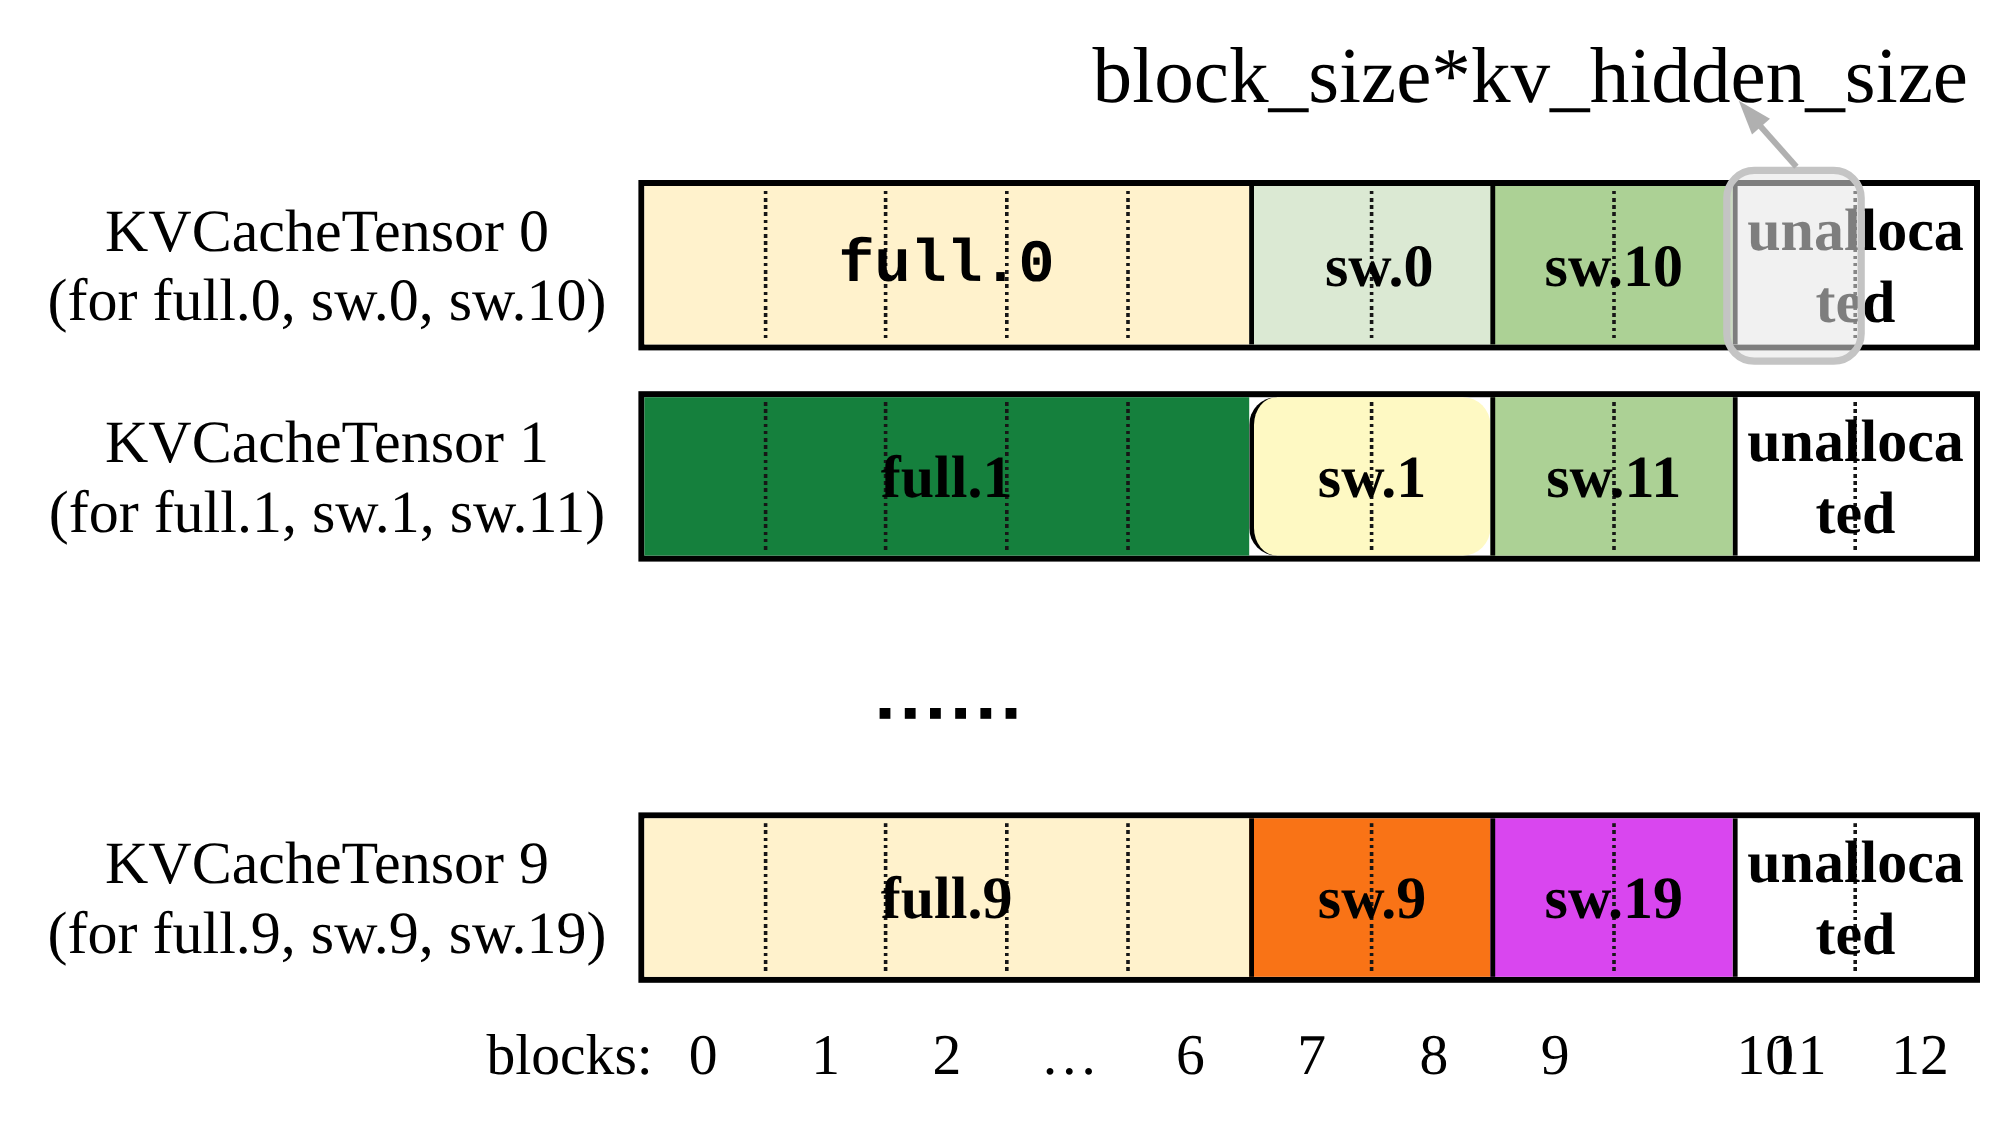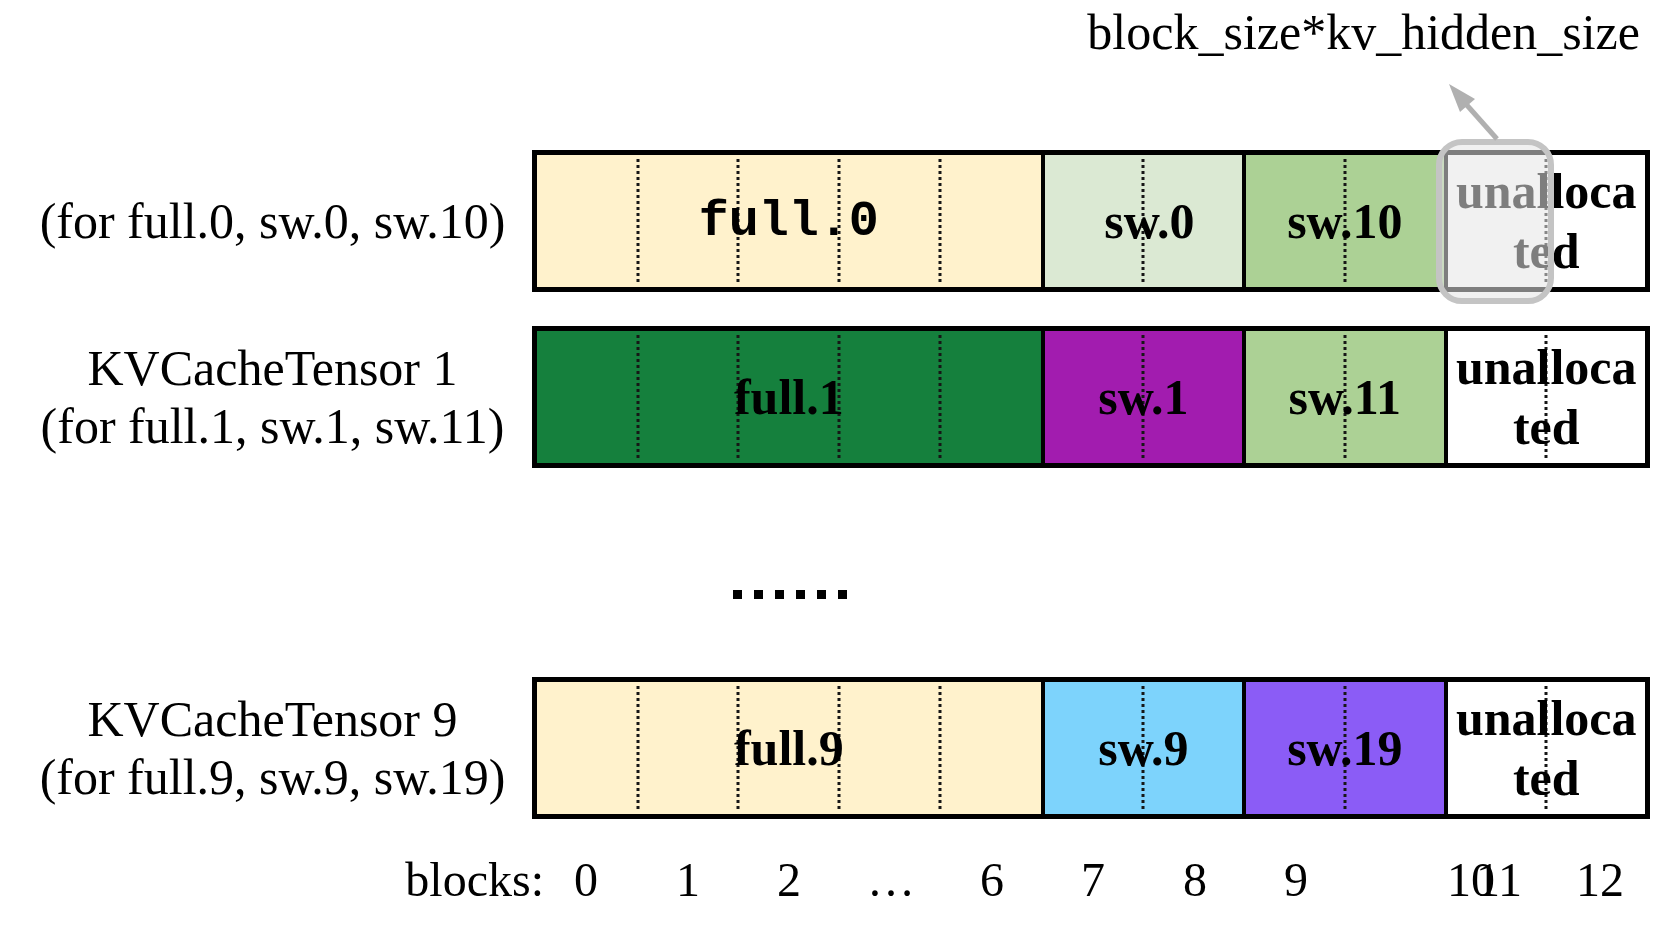--- a/index.html
+++ b/index.html
@@ -2,22 +2,22 @@
 <html><head>
 <meta charset="utf-8">
 <style>
   html,body { margin:0; padding:0; background:#ffffff; }
   .canvas {
     position:relative; width:1676px; height:938px; background:#ffffff;
     font-family:"Liberation Serif","DejaVu Serif",serif; color:#000;
     overflow:hidden;
   }
   .annotation {
-    position:absolute; top:4px; right:36px;
-    font-size:50px; line-height:56px; white-space:nowrap; z-index:7;
+    position:absolute; top:36px; right:36px;
+    font-size:66px; line-height:56px; white-space:nowrap; z-index:7;
   }
   .arrow-svg { position:absolute; left:0; top:0; z-index:6; pointer-events:none; }
 
   .row { position:absolute; left:0; width:1676px; height:142px; }
   .row-0 { top:150px; } .row-1 { top:326px; } .row-2 { top:677px; }
 
   .row-label {
     position:absolute; left:15px; top:0; width:515px; height:100%;
     display:flex; flex-direction:column; justify-content:center; align-items:center;
     font-size:50px; line-height:58px; text-align:center; white-space:nowrap;
@@ -59,20 +59,21 @@
 
   <div class="annotation">block_size*kv_hidden_size</div>
 
   <svg class="arrow-svg" width="1676" height="938">
     <line x1="1497" y1="139" x2="1465" y2="103" stroke-width="5" stroke="#B0B0B0"></line>
     <polygon points="1449,84 1475,99 1460,112" fill="#B0B0B0"></polygon>
   </svg>
 
   <div class="row row-0">
     <div class="row-label">
+      <div>KVCacheTensor 0</div>
       <div>(for full.0, sw.0, sw.10)</div>
     </div>
     <div class="bar">
       <div class="seg seg-full" style="background: rgb(255, 242, 204); font-family: Liberation Mono, monospace;">
         <i class="dotline dl-20"></i>
         <i class="dotline dl-40"></i>
         <i class="dotline dl-60"></i>
         <i class="dotline dl-80"></i>
         <span class="seg-label">full.0</span>
       </div>
@@ -97,21 +98,21 @@
       <div>(for full.1, sw.1, sw.11)</div>
     </div>
     <div class="bar">
       <div class="seg seg-full" style="background: #15803d;">
         <i class="dotline dl-20"></i>
         <i class="dotline dl-40"></i>
         <i class="dotline dl-60"></i>
         <i class="dotline dl-80"></i>
         <span class="seg-label">full.1</span>
       </div>
-      <div class="seg seg-sw" style="background: #a21caf;">
+      <div class="seg seg-sw" style="background: #fef9c3; border-radius: 23px;">
         <i class="dotline dl-50"></i>
         <span class="seg-label">sw.1</span>
       </div>
       <div class="seg seg-sw2" style="background: rgb(172, 209, 149);">
         <i class="dotline dl-50"></i>
         <span class="seg-label">sw.11</span>
       </div>
       <div class="seg seg-unalloc" style="background: rgb(255, 255, 255);">
         <i class="dotline dl-50"></i>
         <span class="seg-label unalloc-label"><span>unalloca</span><br><span>ted</span></span>
@@ -134,25 +135,25 @@
       <div>(for full.9, sw.9, sw.19)</div>
     </div>
     <div class="bar">
       <div class="seg seg-full" style="background: rgb(255, 242, 204);">
         <i class="dotline dl-20"></i>
         <i class="dotline dl-40"></i>
         <i class="dotline dl-60"></i>
         <i class="dotline dl-80"></i>
         <span class="seg-label">full.9</span>
       </div>
-      <div class="seg seg-sw" style="background: #7dd3fc;">
+      <div class="seg seg-sw" style="background: #f97316;">
         <i class="dotline dl-50"></i>
         <span class="seg-label">sw.9</span>
       </div>
-      <div class="seg seg-sw2" style="background: #8b5cf6;">
+      <div class="seg seg-sw2" style="background: #d946ef;">
         <i class="dotline dl-50"></i>
         <span class="seg-label">sw.19</span>
       </div>
       <div class="seg seg-unalloc" style="background: rgb(255, 255, 255);">
         <i class="dotline dl-50"></i>
         <span class="seg-label unalloc-label"><span>unalloca</span><br><span>ted</span></span>
       </div>
     </div>
   </div>
 

